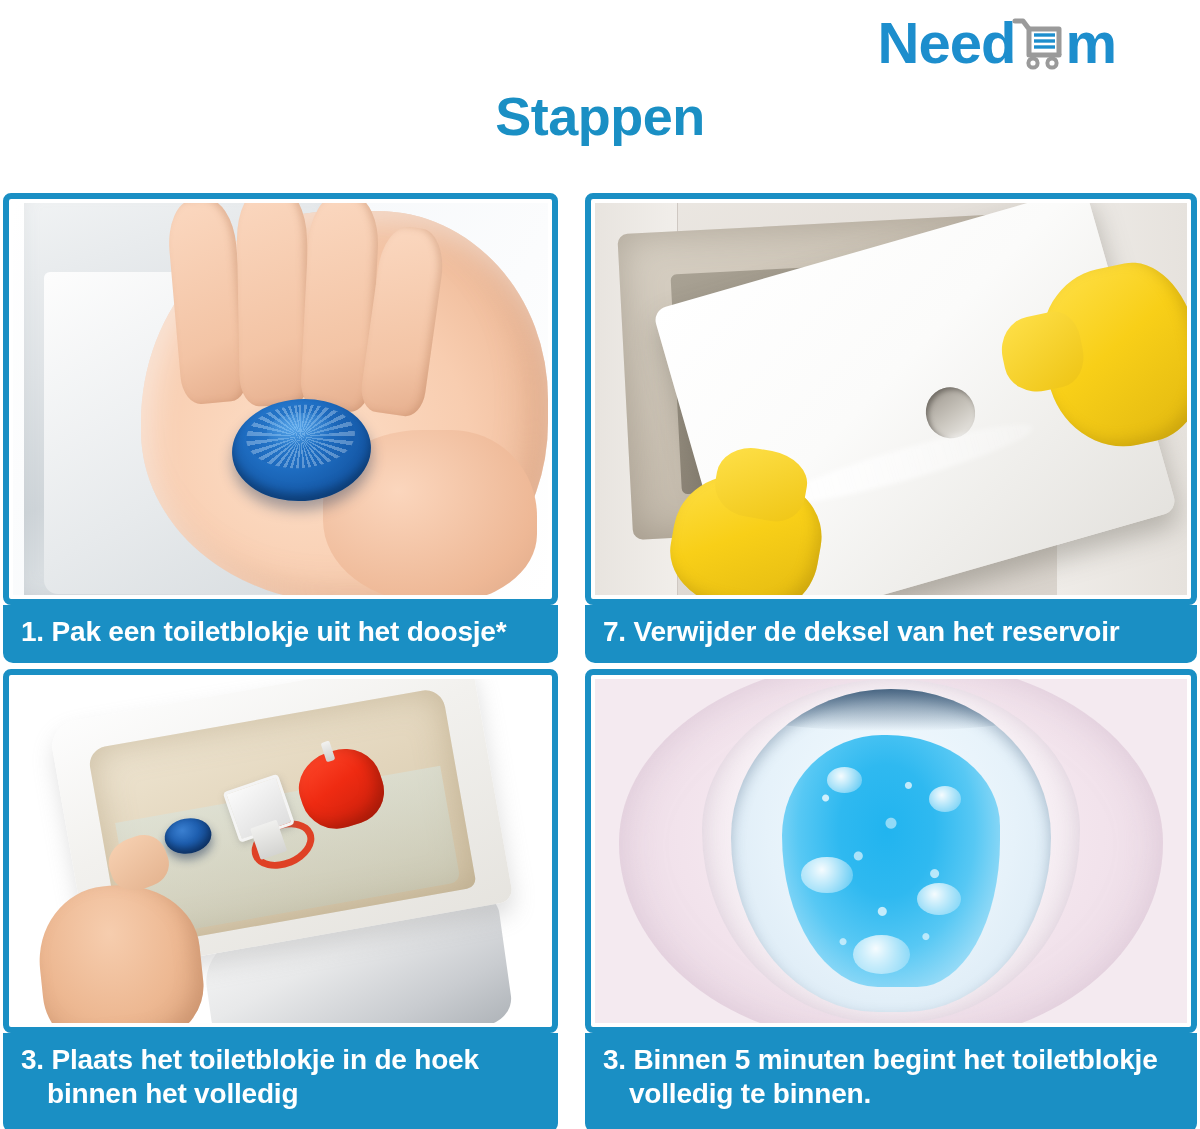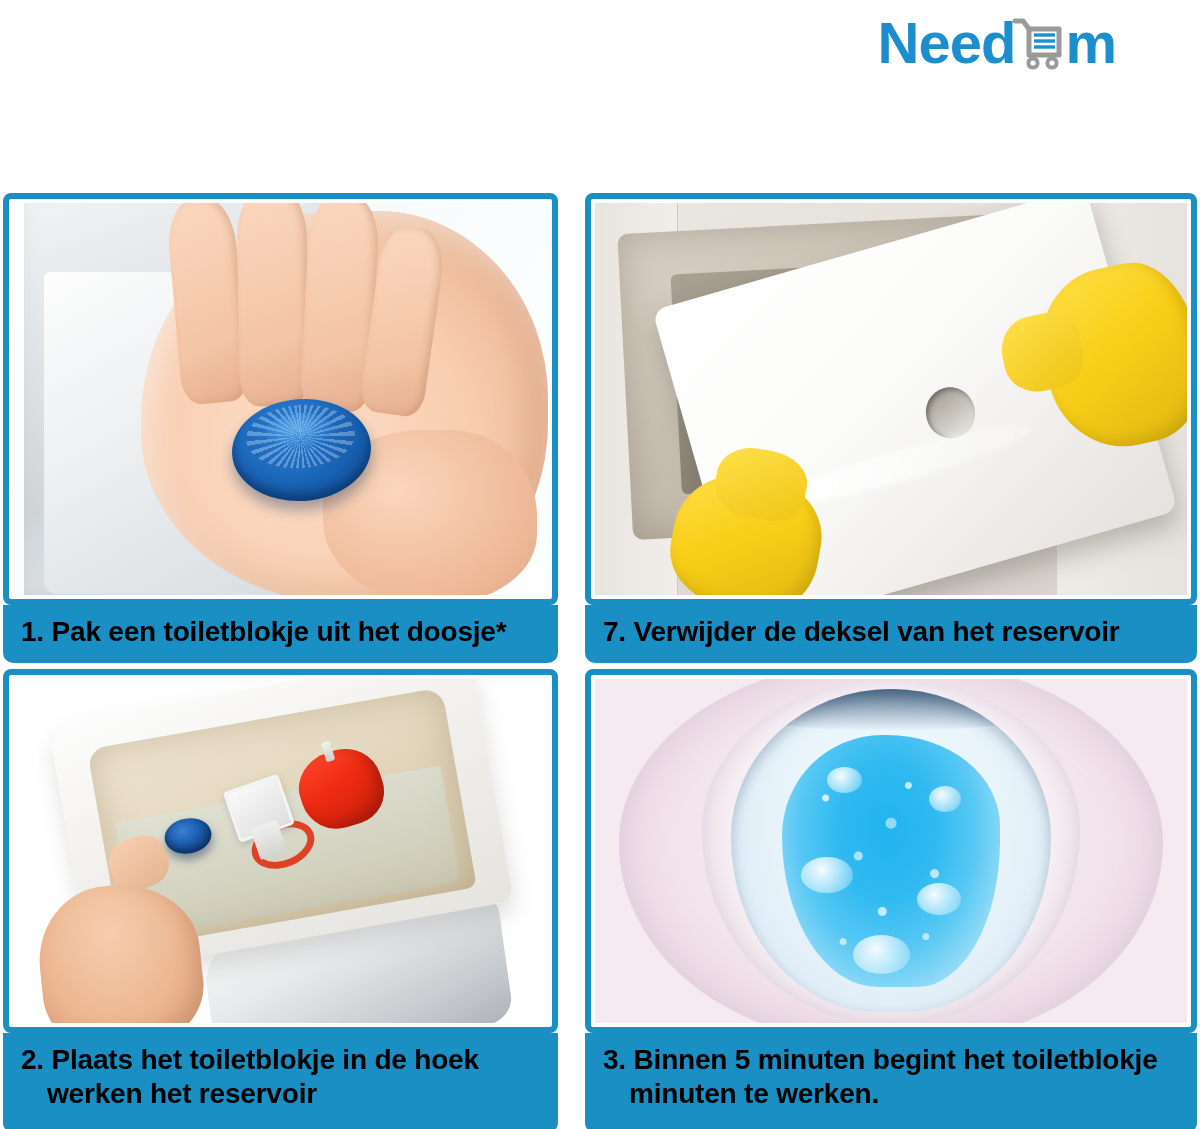--- a/index.html
+++ b/index.html
@@ -103,21 +103,21 @@
     position: relative;
     width: 100%;
     height: 100%;
     overflow: hidden;
     background: #f3f1ef;
   }
 
   .caption {
     flex: 0 0 auto;
     background: #1a8fc4;
-    color: #000000;
+    color: #ffffff;
     border-radius: 0 0 10px 10px;
     font-size: 28px;
     font-weight: bold;
     line-height: 1.22;
     padding: 10px 6px 14px 18px;
     letter-spacing: -0.2px;
   }
   .caption.two-line { padding-bottom: 22px; }
   .caption .l2 { display: block; padding-left: 26px; }
 
@@ -447,20 +447,21 @@
           <line x1="25" y1="22" x2="46" y2="22" stroke="#1d8ecd" stroke-width="3.4"></line>
           <line x1="25" y1="28" x2="46" y2="28" stroke="#1d8ecd" stroke-width="3.4"></line>
           <line x1="25" y1="34" x2="46" y2="34" stroke="#1d8ecd" stroke-width="3.4"></line>
           <circle cx="24" cy="50" r="4.6" fill="none" stroke="#9a9a9a" stroke-width="4"></circle>
           <circle cx="43" cy="50" r="4.6" fill="none" stroke="#9a9a9a" stroke-width="4"></circle>
         </svg>
       </span>
       <span class="logo-text">m</span>
     </div>
 
+    <div class="page-title">Stappen</div>
   </div>
 
   <div class="grid">
 
     <div class="panel">
       <div class="photo-frame">
         <div class="photo p1">
           <div class="cistern"></div>
           <div class="palm"></div>
           <div class="finger f1"></div>
@@ -509,22 +510,22 @@
               <div class="ring-red"></div>
               <div class="mech"></div>
               <div class="block3"></div>
             </div>
           </div>
           <div class="hand3"></div>
           <div class="thumb3"></div>
         </div>
       </div>
       <div class="caption two-line">
-        <span>2. Plaats het toiletblokje in de hoek</span>
-        <span class="l2">werken het reservoir</span>
+        <span>3. Plaats het toiletblokje in de hoek</span>
+        <span class="l2">binnen het volledig</span>
       </div>
     </div>
 
     <div class="panel">
       <div class="photo-frame">
         <div class="photo p4">
           <div class="seat"></div>
           <div class="rim"></div>
           <div class="bowl">
             <div class="water"></div>
@@ -532,18 +533,18 @@
             <div class="foam fo1"></div>
             <div class="foam fo2"></div>
             <div class="foam fo3"></div>
             <div class="foam fo4"></div>
             <div class="foam fo5"></div>
           </div>
         </div>
       </div>
       <div class="caption two-line">
         <span>3. Binnen 5 minuten begint het toiletblokje</span>
-        <span class="l2">minuten te werken.</span>
+        <span class="l2">volledig te binnen.</span>
       </div>
     </div>
 
   </div>
 </div>
 
 </body></html>

